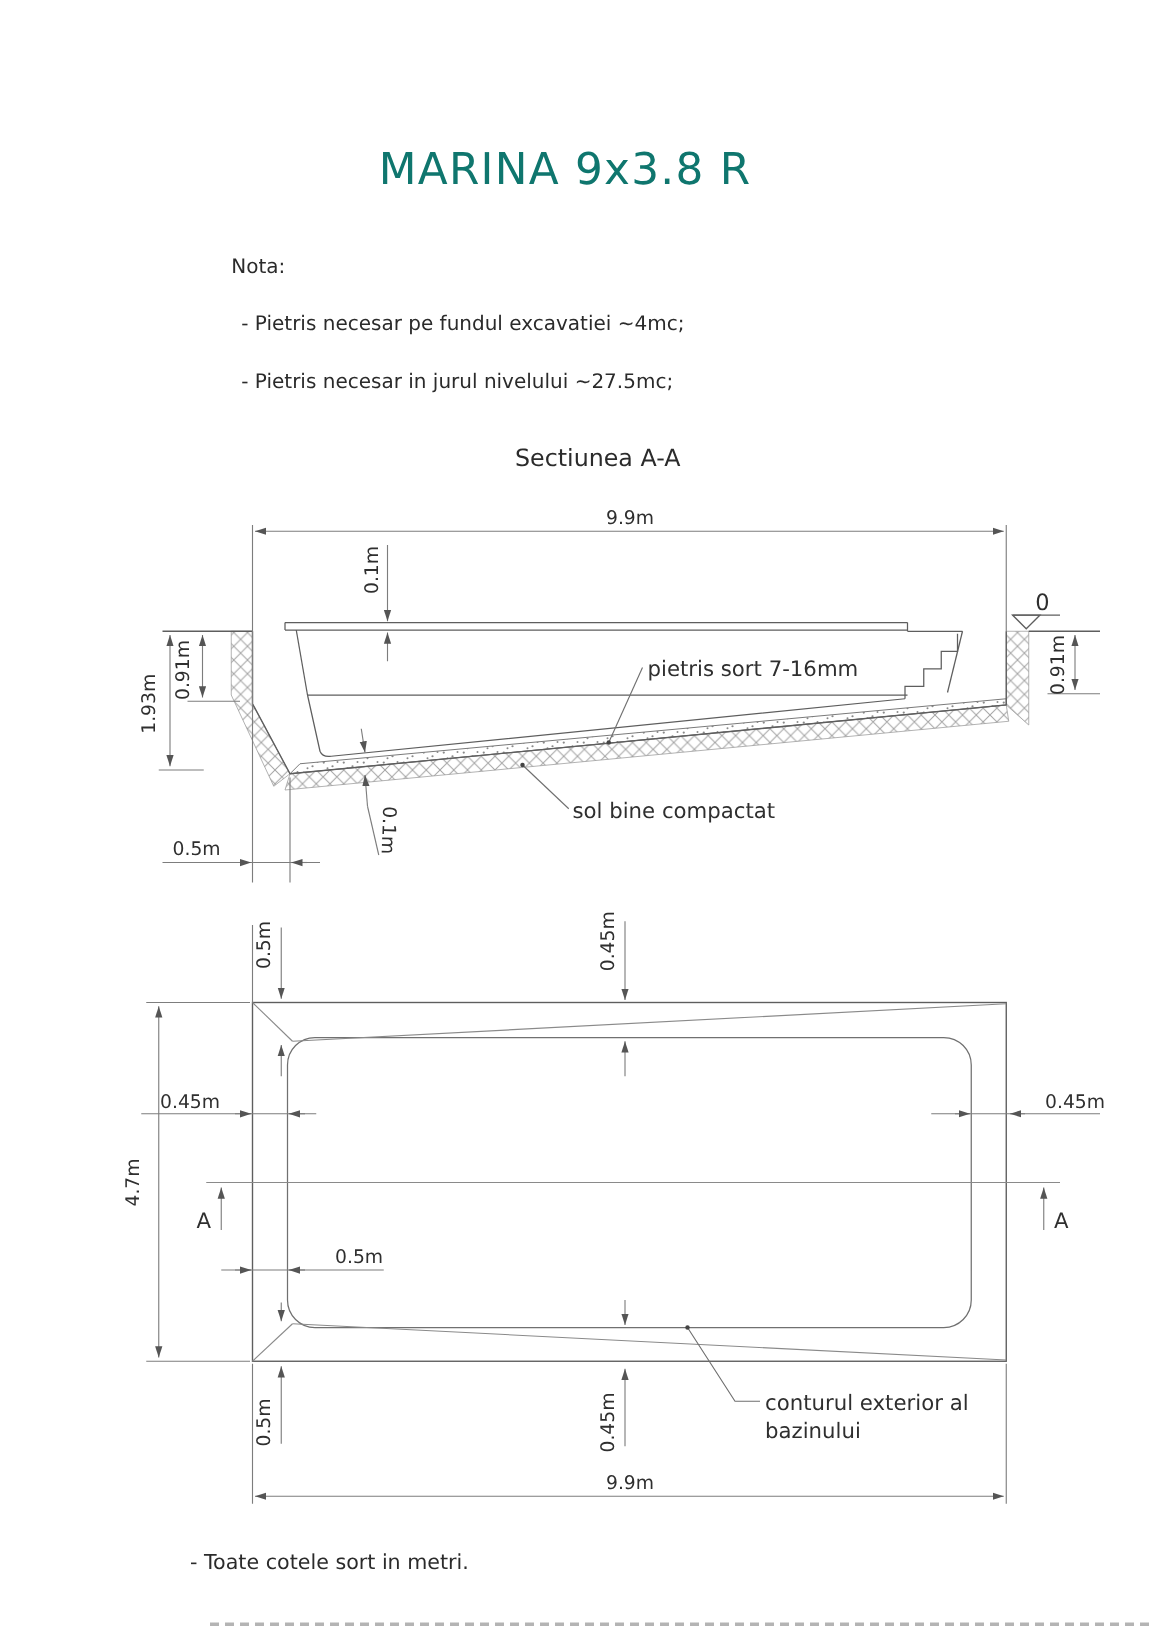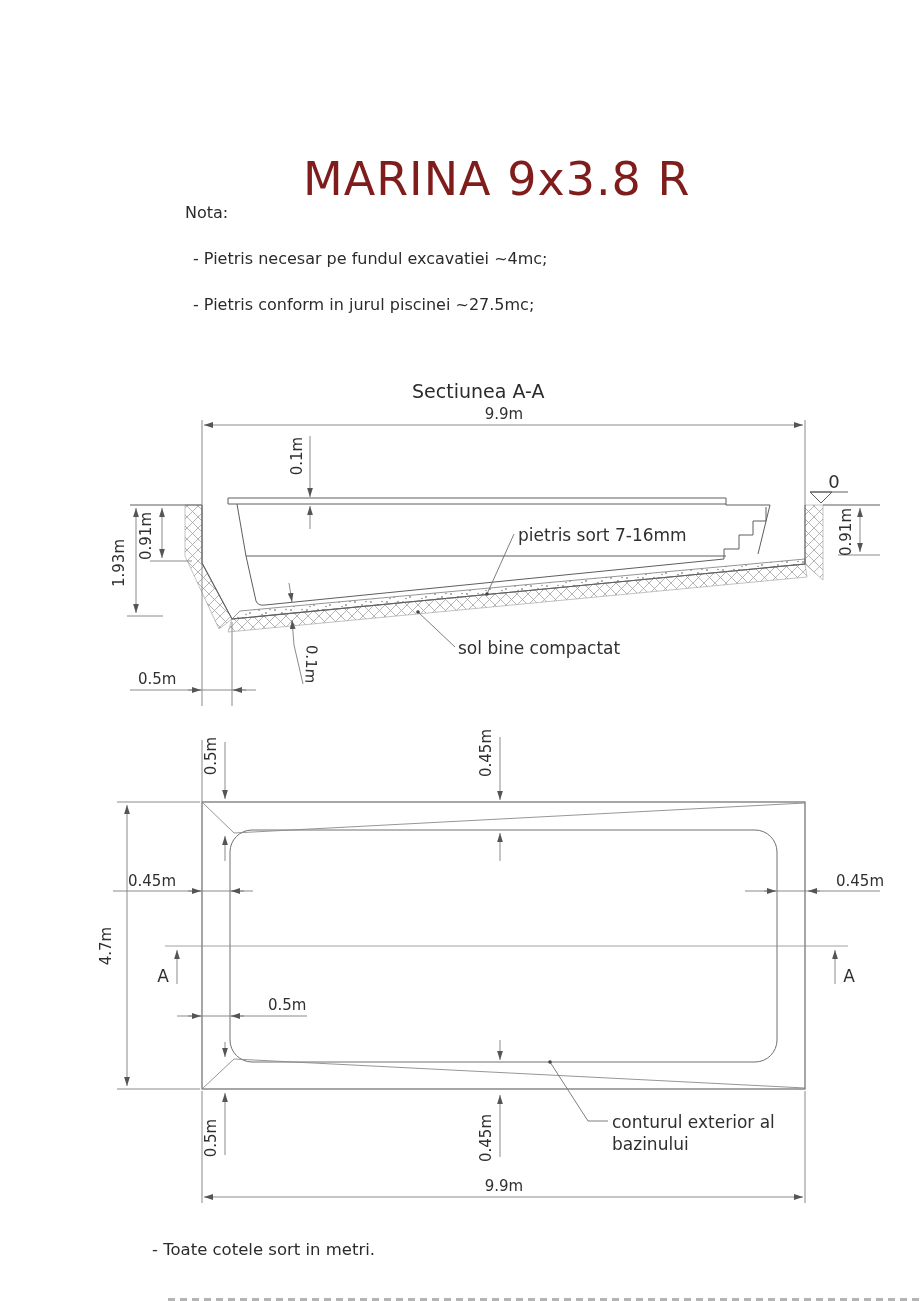--- a/index.html
+++ b/index.html
@@ -1,39 +1,39 @@
 <!DOCTYPE html>
 <html><head>
 <meta charset="utf-8">
 <style>
   html,body{margin:0;padding:0;background:#ffffff;}
   body{width:920px;height:1301px;position:relative;overflow:hidden;
        font-family:"DejaVu Sans","Liberation Sans",sans-serif;color:#2f2f2f;}
   .abs{position:absolute;}
-  #page-title{left:303px;top:116px;font-size:46px;letter-spacing:1px;color:#7f1d1d;margin-top:36px;}
+  #page-title{left:303px;top:116px;font-size:35px;letter-spacing:1px;color:#0f766e;}
   #note-block{left:185px;top:202px;width:656px;font-size:16px;line-height:22px;color:#2b2b2b;}
   #note-heading{margin-bottom:10px;}
   .note-item{text-indent:8px;margin-top:24px;}
-  #section-title{left:412px;top:380px;font-size:19px;color:#2b2b2b;text-align:right;}
+  #section-title{left:412px;top:356px;font-size:19px;color:#2b2b2b;text-align:right;}
   #footer-note{left:152px;top:1240px;font-size:16.5px;color:#2b2b2b;}
   svg text{fill:#2f2f2f;font-family:"DejaVu Sans","Liberation Sans",sans-serif;}
   .dimtxt{font-size:15px;}
   .lbltxt{font-size:17px;}
   #cutoff{left:168px;right:0;bottom:0;height:3px;opacity:.75;
           background:repeating-linear-gradient(90deg,#9b9b9b 0 7px,transparent 7px 12px);}
 </style>
 </head>
 <body>
 
 <div class="abs" id="page-title">MARINA 9x3.8 R</div>
 
 <div class="abs" id="note-block">
   <div id="note-heading">Nota:</div>
   <div class="note-item">- Pietris necesar pe fundul excavatiei ~4mc;</div>
-  <div class="note-item">- Pietris conform in jurul piscinei ~27.5mc;</div>
+  <div class="note-item">- Pietris necesar in jurul nivelului ~27.5mc;</div>
 </div>
 
 <div class="abs" id="section-title">Sectiunea A-A</div>
 
 <svg class="abs" style="left:95px;top:398px;" width="795" height="310" viewBox="95 398 795 310">
   <defs>
     <marker id="ah" markerWidth="10" markerHeight="8" refX="9" refY="3.5" orient="auto-start-reverse" markerUnits="userSpaceOnUse">
       <path d="M0,0.6 L9,3.5 L0,6.4 Z" fill="#555"></path>
     </marker>
     <pattern id="xhatch" width="11" height="11" patternUnits="userSpaceOnUse">

